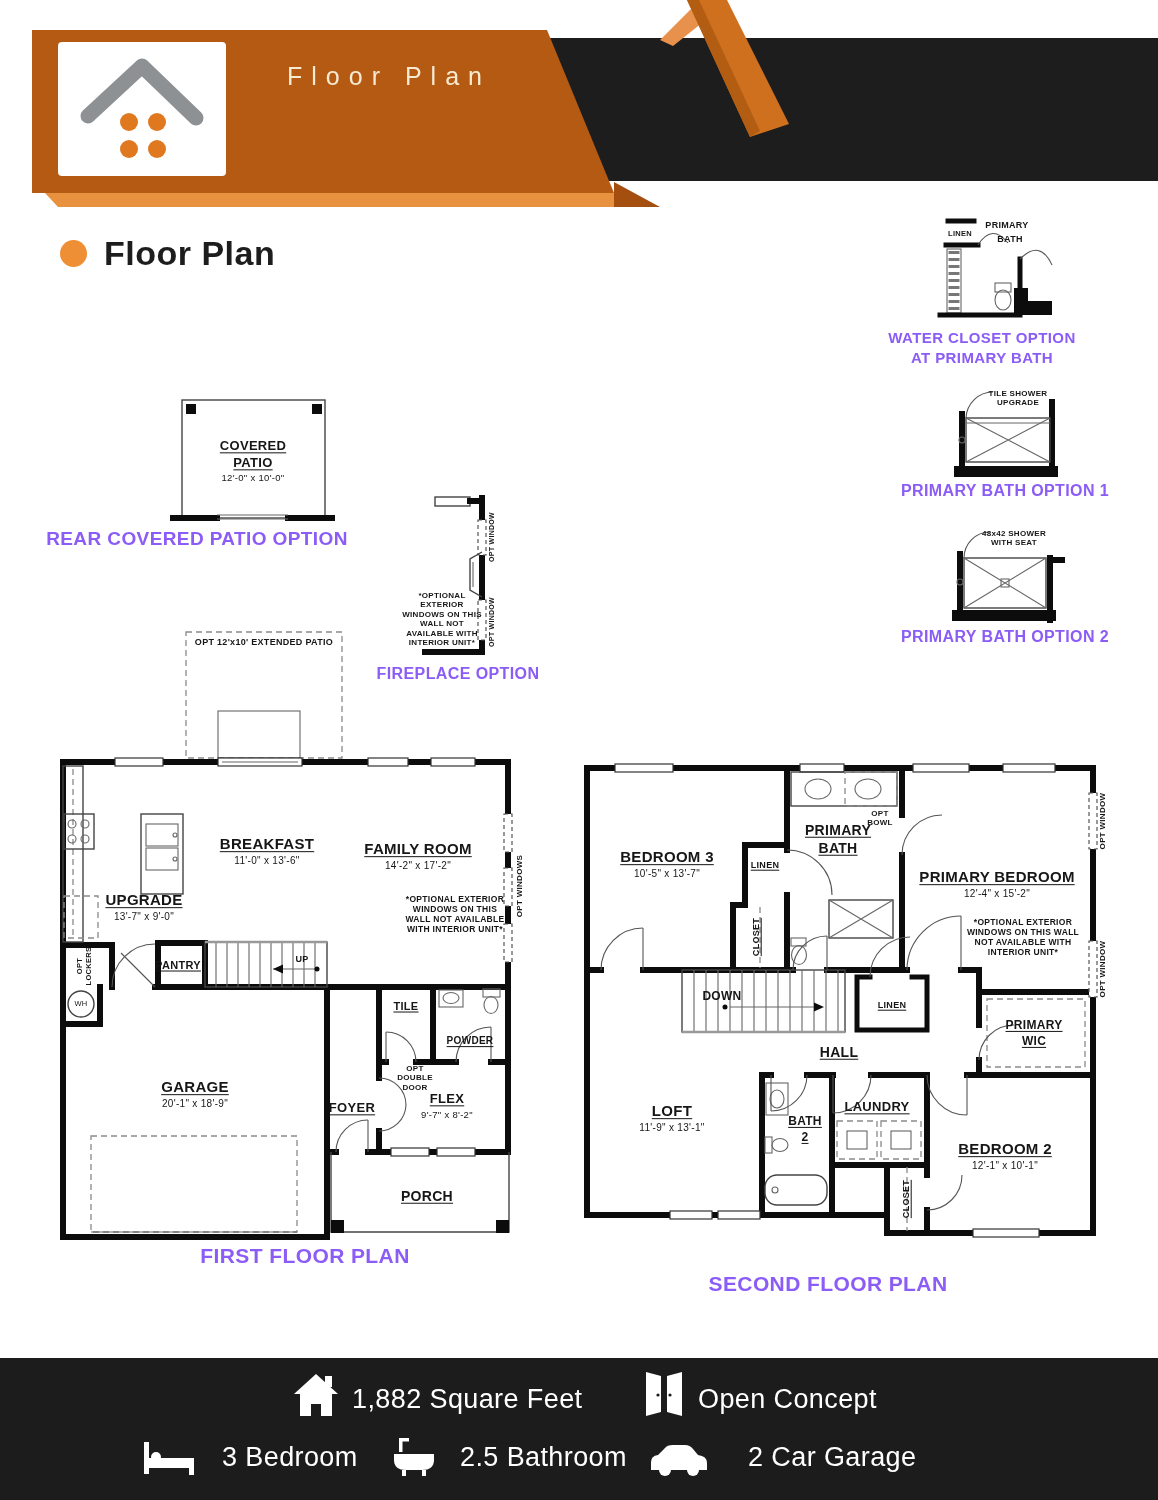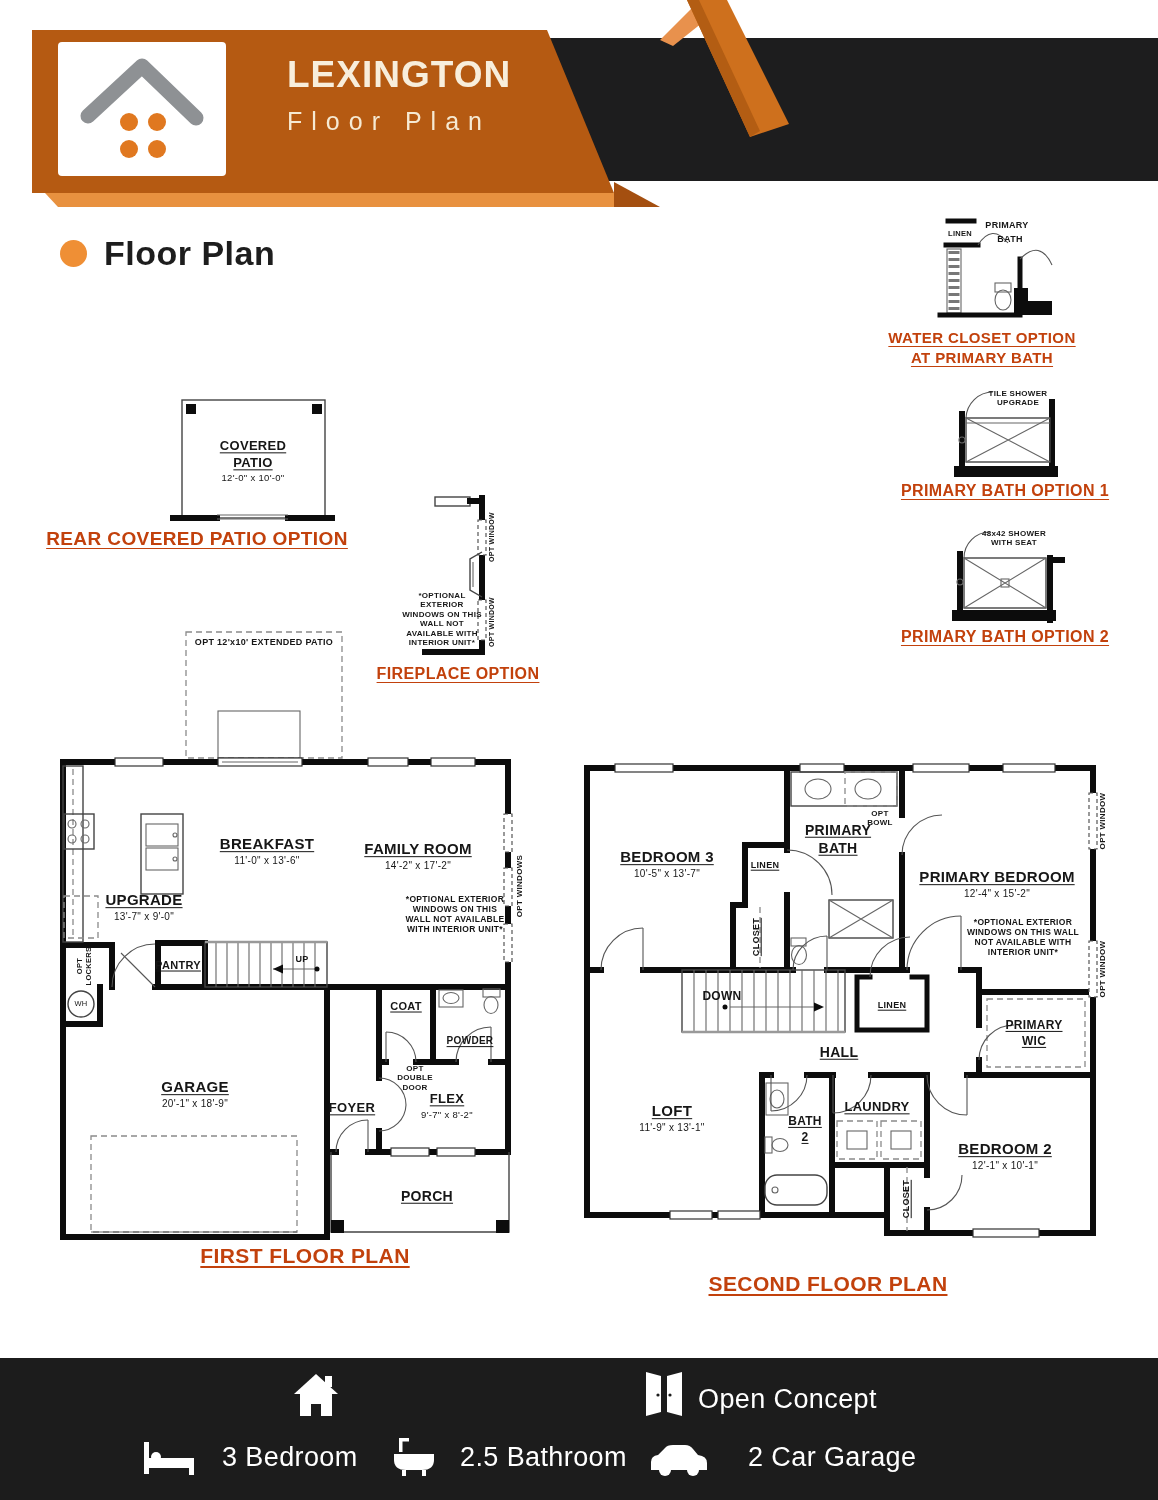--- a/index.html
+++ b/index.html
@@ -17,21 +17,21 @@
   .winD{fill:#fff;stroke:#555;stroke-width:1.2;stroke-dasharray:4,3}
   .arc{stroke:#555;stroke-width:1.1;fill:none}
   .blk{fill:#0c0c0c;stroke:none}
   .gray{stroke:#999;stroke-width:2.5;fill:none}
   .fig{position:absolute}
   .fig>svg{position:absolute;left:0;top:0}
   .lbl{position:absolute;transform:translate(-50%,-50%);white-space:nowrap;text-align:center;line-height:1.18;color:#161616;letter-spacing:.3px}
   .lbl.wrap{white-space:normal}
   .lbl.rot{transform:translate(-50%,-50%) rotate(-90deg)}
   .rname{font-weight:700;text-decoration:underline;text-underline-offset:2px}
-  .cap{position:absolute;transform:translateX(-50%);font-weight:700;text-decoration:underline;text-underline-offset:3px;color:#c2410c;letter-spacing:.4px;white-space:nowrap}
+  .cap{position:absolute;transform:translateX(-50%);font-weight:700;text-underline-offset:3px;color:#8b5cf6;letter-spacing:.4px;white-space:nowrap}
   
   .hdr-title{position:absolute;left:287px;top:52px;color:#f8eedb;font-weight:700;font-size:37px;letter-spacing:1px;line-height:1.22}
   .hdr-sub{margin-top:9px;font-size:25px;font-weight:400;letter-spacing:9px;color:#f6ead3}
   .logo-box{position:absolute;left:58px;top:42px;width:168px;height:134px;background:#fff;border-radius:4px}
   .heading-row{position:absolute;left:60px;top:234px;display:flex;align-items:center}
   .heading-dot{width:27px;height:27px;border-radius:50%;background:#ef8f35}
   .heading-txt{margin-left:17px;font-size:34px;font-weight:800;color:#1d1d1d;letter-spacing:.5px}
   
   .footer{position:absolute;left:0;top:1358px;width:1158px;height:142px;background:#1c1c1c}
   .feat-label{position:absolute;color:#fff;font-size:27px;letter-spacing:.4px;white-space:nowrap}
@@ -53,21 +53,20 @@
   <div class="logo-box">
     <svg width="168" height="134" viewBox="0 0 168 134">
       <path d="M30,74 L84,24 L138,76" stroke="#8e9194" stroke-width="15" fill="none" stroke-linecap="round" stroke-linejoin="round"></path>
       <circle cx="71" cy="80" r="9" fill="#e07820"></circle>
         <circle cx="99" cy="80" r="9" fill="#e07820"></circle>
       <circle cx="71" cy="107" r="9" fill="#e07820"></circle>
         <circle cx="99" cy="107" r="9" fill="#e07820"></circle>
     </svg>
   </div>
   <div class="hdr-title">
-    <div>LEXINGTON</div>
     <div class="hdr-sub">Floor Plan</div>
   </div>
 </div>
 
 <div class="heading-row">
   <div class="heading-dot"></div>
   <div class="heading-txt">Floor Plan</div>
 </div>
 
 <div class="fig" style="left:900px;top:213px;width:258px;height:165px">
@@ -238,21 +237,21 @@
   <div class="lbl wrap" style="left:400px;top:286px;width:106px;font-size:8.5px;font-weight:700">*OPTIONAL EXTERIOR WINDOWS ON THIS WALL NOT AVAILABLE WITH INTERIOR UNIT*</div>
   <div class="lbl rname" style="left:89px;top:272px;font-size:15px">UPGRADE</div>
   <div class="lbl" style="left:89px;top:289px;font-size:10px">13'-7" x 9'-0"</div>
   <div class="lbl rname" style="left:123px;top:337px;font-size:11px">PANTRY</div>
   <div class="lbl" style="left:247px;top:331px;font-size:9px;font-weight:700">UP</div>
   <div class="lbl rot wrap" style="left:30px;top:338px;width:52px;font-size:7.5px;font-weight:700">OPT LOCKERS</div>
   <div class="lbl" style="left:26px;top:376px;font-size:7.5px">WH</div>
   <div class="lbl rot" style="left:465px;top:258px;font-size:8px;font-weight:700">OPT WINDOWS</div>
   <div class="lbl rname" style="left:140px;top:459px;font-size:15px">GARAGE</div>
   <div class="lbl" style="left:140px;top:476px;font-size:10px">20'-1" x 18'-9"</div>
-  <div class="lbl rname" style="left:351px;top:378px;font-size:11px">COAT</div>
+  <div class="lbl rname" style="left:351px;top:378px;font-size:11px">TILE</div>
   <div class="lbl rname" style="left:415px;top:413px;font-size:10px">POWDER</div>
   <div class="lbl rname" style="left:297px;top:480px;font-size:13px">FOYER</div>
   <div class="lbl wrap" style="left:360px;top:450px;width:44px;font-size:8px;font-weight:700">OPT DOUBLE DOOR</div>
   <div class="lbl rname" style="left:392px;top:471px;font-size:13px">FLEX</div>
   <div class="lbl" style="left:392px;top:487px;font-size:9.5px">9'-7" x 8'-2"</div>
   <div class="lbl rname" style="left:372px;top:568px;font-size:14px">PORCH</div>
   <div class="cap" style="left:250px;top:616px;font-size:21px">FIRST FLOOR PLAN</div>
 </div>
 
 <div class="fig" style="left:575px;top:755px;width:540px;height:550px">
@@ -369,20 +368,21 @@
 </div>
 
 <div class="footer">
 
   <svg class="ficon" style="left:292px;top:14px" width="48" height="46" viewBox="0 0 48 46">
     <rect x="33" y="4" width="7" height="11" fill="#fff"></rect>
     <polygon points="24,2 46,22 2,22" fill="#fff"></polygon>
     <rect x="8" y="22" width="32" height="22" fill="#fff"></rect>
     <rect x="19" y="32" width="10" height="12" fill="#1c1c1c"></rect>
   </svg>
+  <div class="feat-label" style="left:352px;top:26px">1,882 Square Feet</div>
   <svg class="ficon" style="left:638px;top:12px" width="52" height="48" viewBox="0 0 52 48">
     <polygon points="8,2 23,6 23,42 8,46" fill="#fff"></polygon>
     <polygon points="44,2 29,6 29,42 44,46" fill="#fff"></polygon>
     <circle cx="20" cy="25" r="1.6" fill="#1c1c1c"></circle>
     <circle cx="32" cy="25" r="1.6" fill="#1c1c1c"></circle>
   </svg>
   <div class="feat-label" style="left:698px;top:26px">Open Concept</div>
 
   <svg class="ficon" style="left:142px;top:82px" width="54" height="38" viewBox="0 0 54 38">
     <rect x="2" y="2" width="5" height="32" fill="#fff"></rect>

